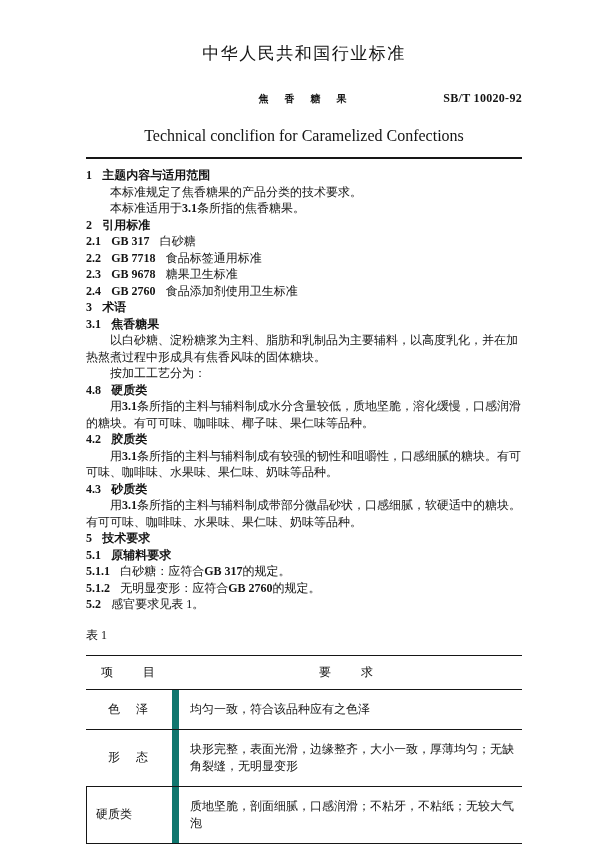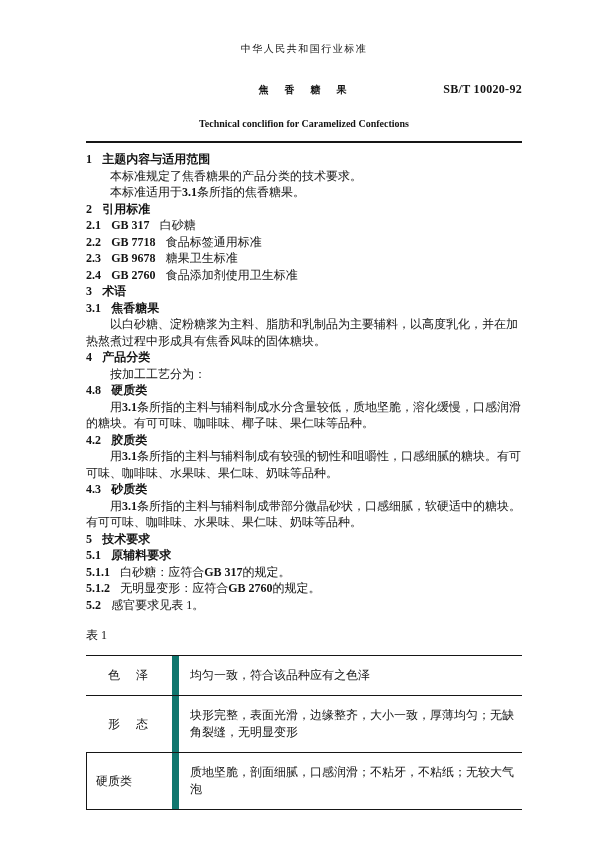--- a/index.html
+++ b/index.html
@@ -3,25 +3,25 @@
 <meta charset="utf-8">
 <style>
   html,body{margin:0;padding:0;background:#ffffff;}
   .page{
     width:600px;height:849px;box-sizing:border-box;
     padding:42px 78px 0 86px;
     background:#ffffff;color:#141414;
     font-family:"Liberation Serif","DejaVu Serif",serif;
     overflow:hidden;position:relative;
   }
-  .org{text-align:center;font-size:10px;letter-spacing:1.5px;}
+  .org{text-align:center;font-size:17px;letter-spacing:1.5px;}
   .title-row{position:relative;text-align:center;margin-top:23px;height:18px;}
   .title-cn{font-size:10px;font-weight:bold;letter-spacing:3px;}
   .std-no{position:absolute;right:0;top:3px;font-size:12px;font-weight:bold;letter-spacing:0.3px;}
-  .title-en{text-align:center;font-size:10px;font-weight:bold;margin-top:21px;}
+  .title-en{text-align:center;font-size:16px;font-weight:normal;margin-top:21px;}
   .rule{border-top:2px solid #161616;margin-top:12px;}
   .bodytext{margin-top:8px;font-size:12px;line-height:16.5px;}
   p{margin:0;}
   .indent{text-indent:2em;}
   .num{font-weight:bold;margin-right:0.85em;}
   .code{font-weight:bold;margin-right:0.85em;}
   .h-title{font-weight:bold;text-align:right;}
   b{font-weight:bold;}
   .tbl-caption{text-align:left;font-size:12px;font-weight:normal;margin-top:14px;}
   .tbl{margin-top:11px;border-top:1.5px solid #161616;font-size:12px;line-height:17px;}
@@ -59,21 +59,20 @@
     <p><span class="num">2</span><span class="h-title">引用标准</span></p>
     <p><span class="num">2.1</span><span class="code">GB 317</span><span>白砂糖</span></p>
     <p><span class="num">2.2</span><span class="code">GB 7718</span><span>食品标签通用标准</span></p>
     <p><span class="num">2.3</span><span class="code">GB 9678</span><span>糖果卫生标准</span></p>
     <p><span class="num">2.4</span><span class="code">GB 2760</span><span>食品添加剂使用卫生标准</span></p>
 
     <p><span class="num">3</span><span class="h-title">术语</span></p>
     <p><span class="num">3.1</span><span class="h-title">焦香糖果</span></p>
     <p class="indent">以白砂糖、淀粉糖浆为主料、脂肪和乳制品为主要辅料，以高度乳化，并在加热熬煮过程中形成具有焦香风味的固体糖块。</p>
 
-    <p><span class="num">4</span><span class="h-title">产品分类</span></p>
     <p class="indent">按加工工艺分为：</p>
 
     <p><span class="num">4.8</span><span class="h-title">硬质类</span></p>
     <p class="indent"><span>用</span><b>3.1</b><span>条所指的主料与辅料制成水分含量较低，质地坚脆，溶化缓慢，口感润滑的糖块。有可可味、咖啡味、椰子味、果仁味等品种。</span></p>
 
     <p><span class="num">4.2</span><span class="h-title">胶质类</span></p>
     <p class="indent"><span>用</span><b>3.1</b><span>条所指的主料与辅料制成有较强的韧性和咀嚼性，口感细腻的糖块。有可可味、咖啡味、水果味、果仁味、奶味等品种。</span></p>
 
     <p><span class="num">4.3</span><span class="h-title">砂质类</span></p>
     <p class="indent"><span>用</span><b>3.1</b><span>条所指的主料与辅料制成带部分微晶砂状，口感细腻，软硬适中的糖块。有可可味、咖啡味、水果味、果仁味、奶味等品种。</span></p>
@@ -82,20 +81,24 @@
     <p><span class="num">5.1</span><span class="h-title">原辅料要求</span></p>
     <p><span class="num">5.1.1</span><span>白砂糖：应符合</span><b>GB 317</b><span>的规定。</span></p>
     <p><span class="num">5.1.2</span><span>无明显变形：应符合</span><b>GB 2760</b><span>的规定。</span></p>
     <p><span class="num">5.2</span><span>感官要求见表 1。</span></p>
 
   </div>
 
   <div class="tbl-caption">表 1</div>
 
   <div class="tbl">
+    <div class="tr thead">
+      <div class="td c1">项　　目</div>
+      <div class="td c2">要　　求</div>
+    </div>
     <div class="tr">
       <div class="td c1">色　泽</div>
       <div class="td c2">均匀一致，符合该品种应有之色泽</div>
     </div>
     <div class="tr">
       <div class="td c1">形　态</div>
       <div class="td c2">块形完整，表面光滑，边缘整齐，大小一致，厚薄均匀；无缺角裂缝，无明显变形</div>
     </div>
     <div class="tr">
       <div class="td c1 subcol">

